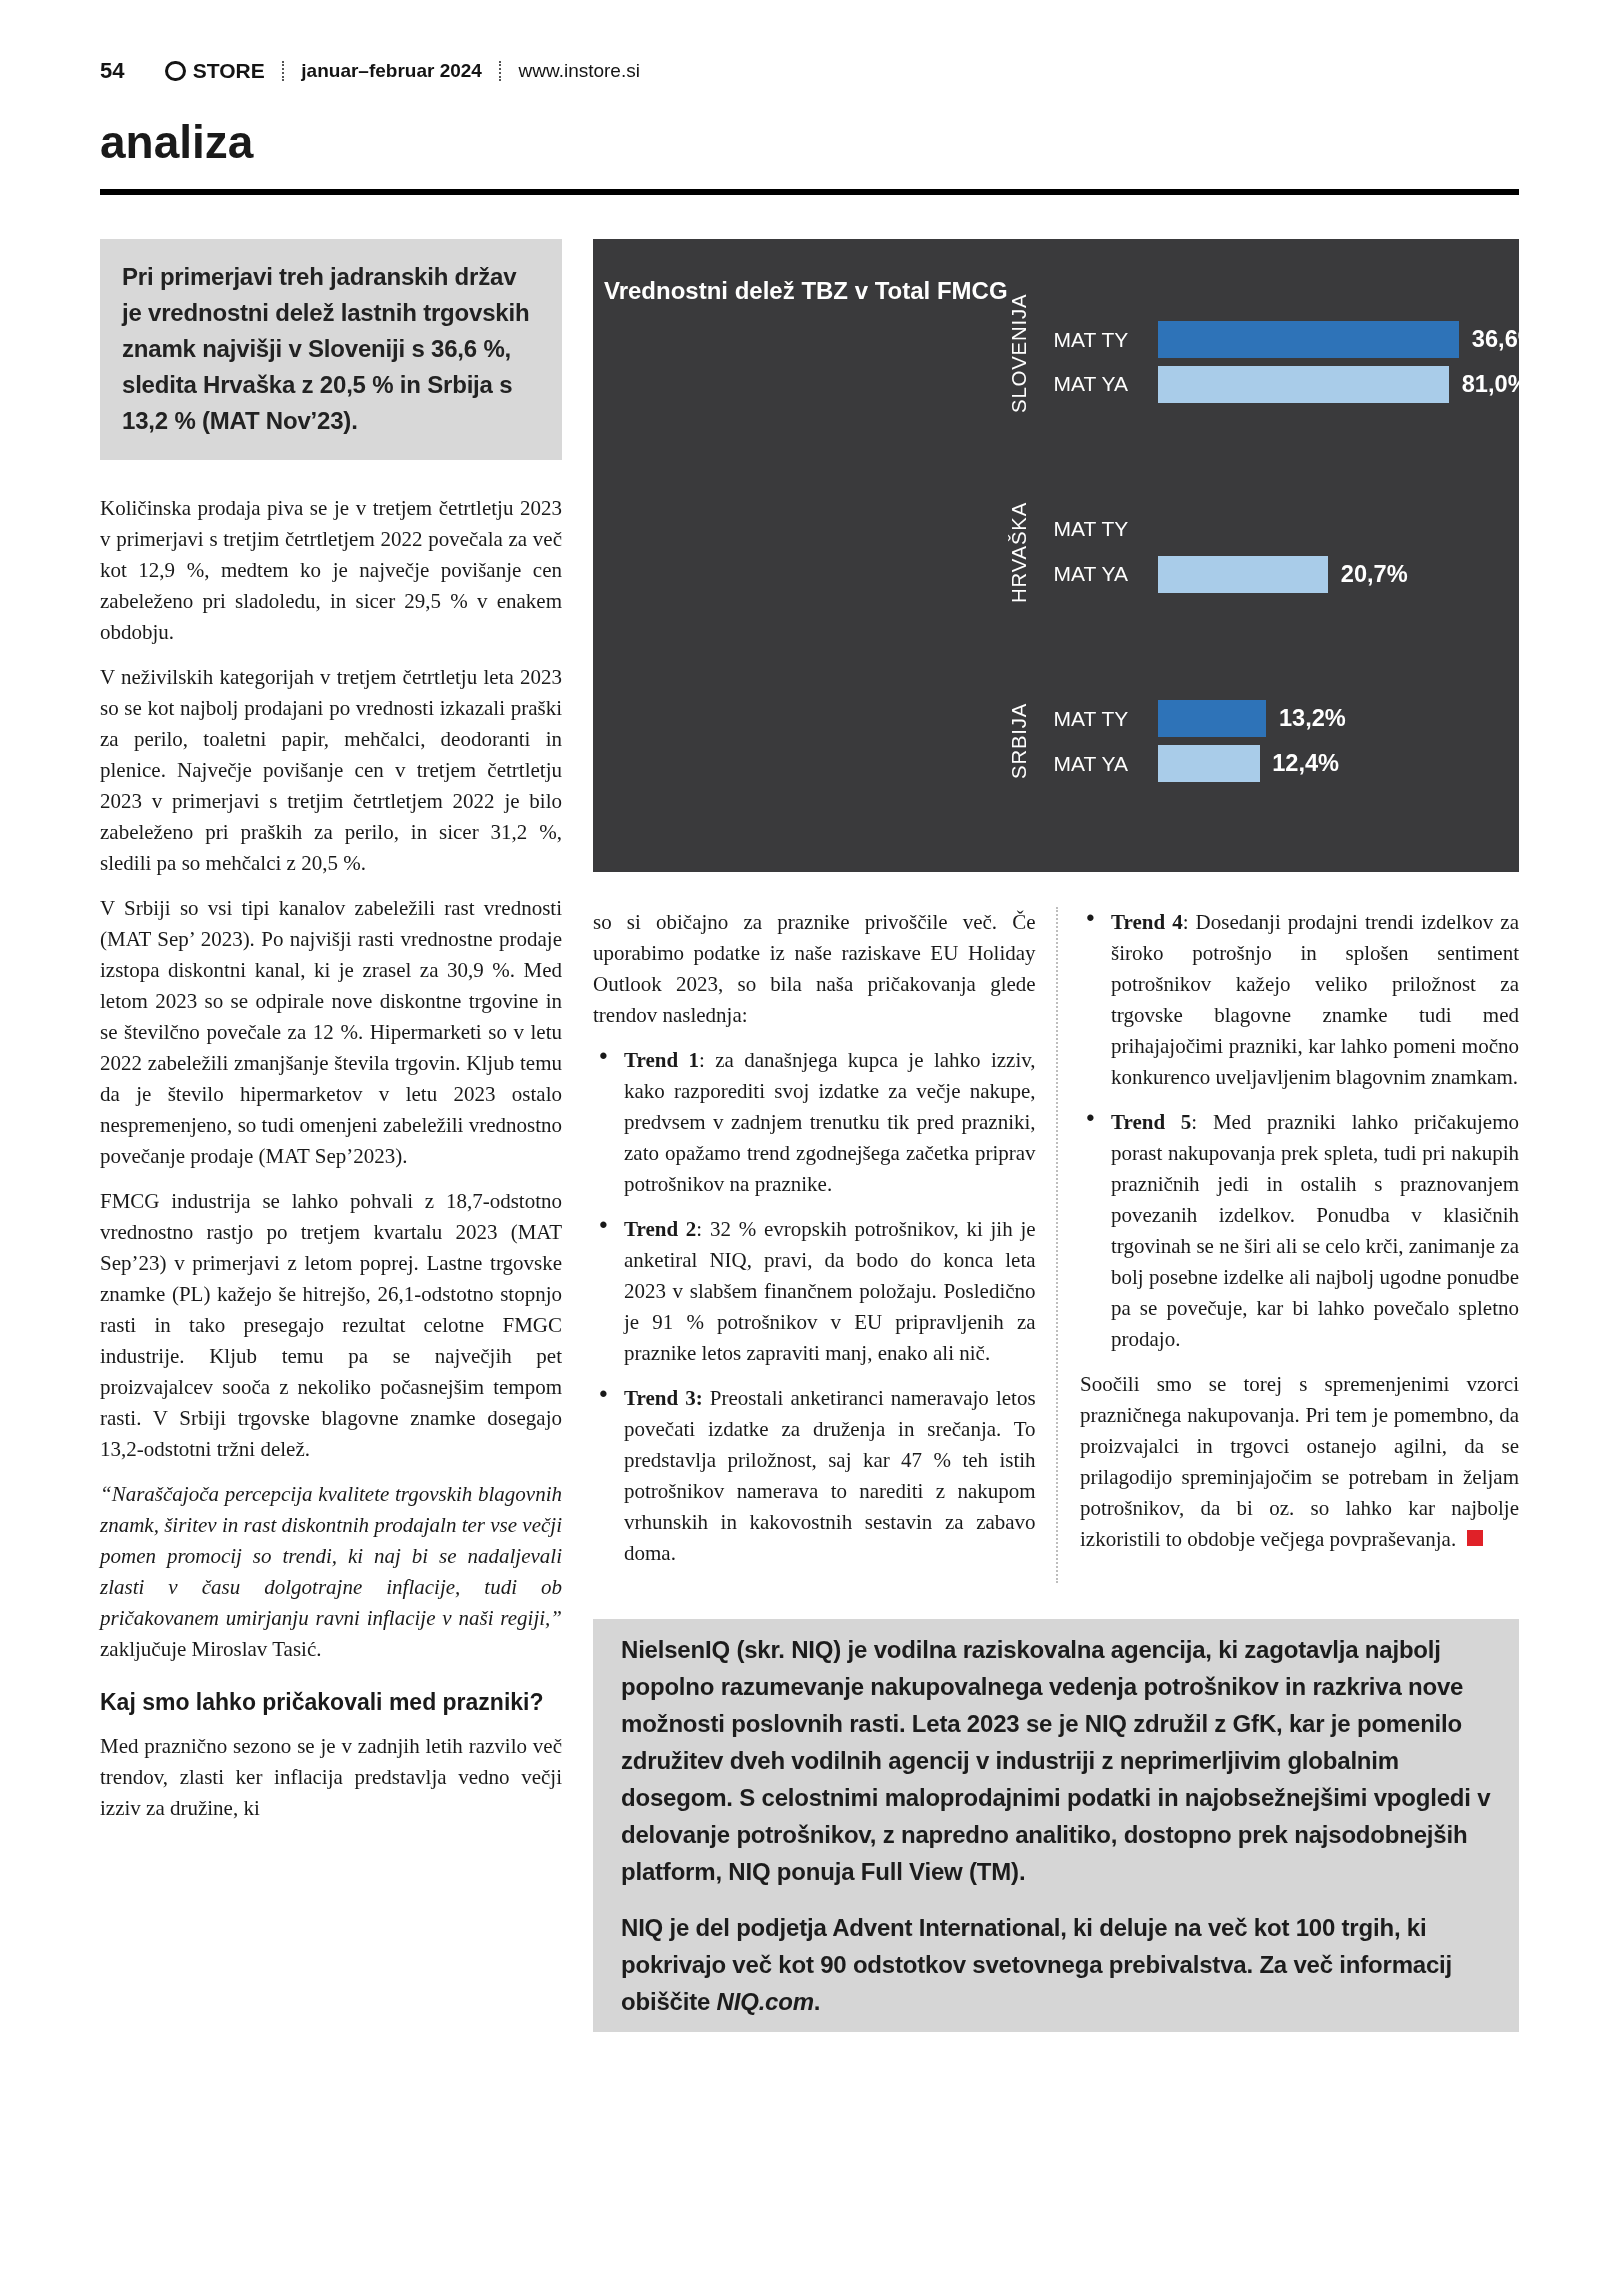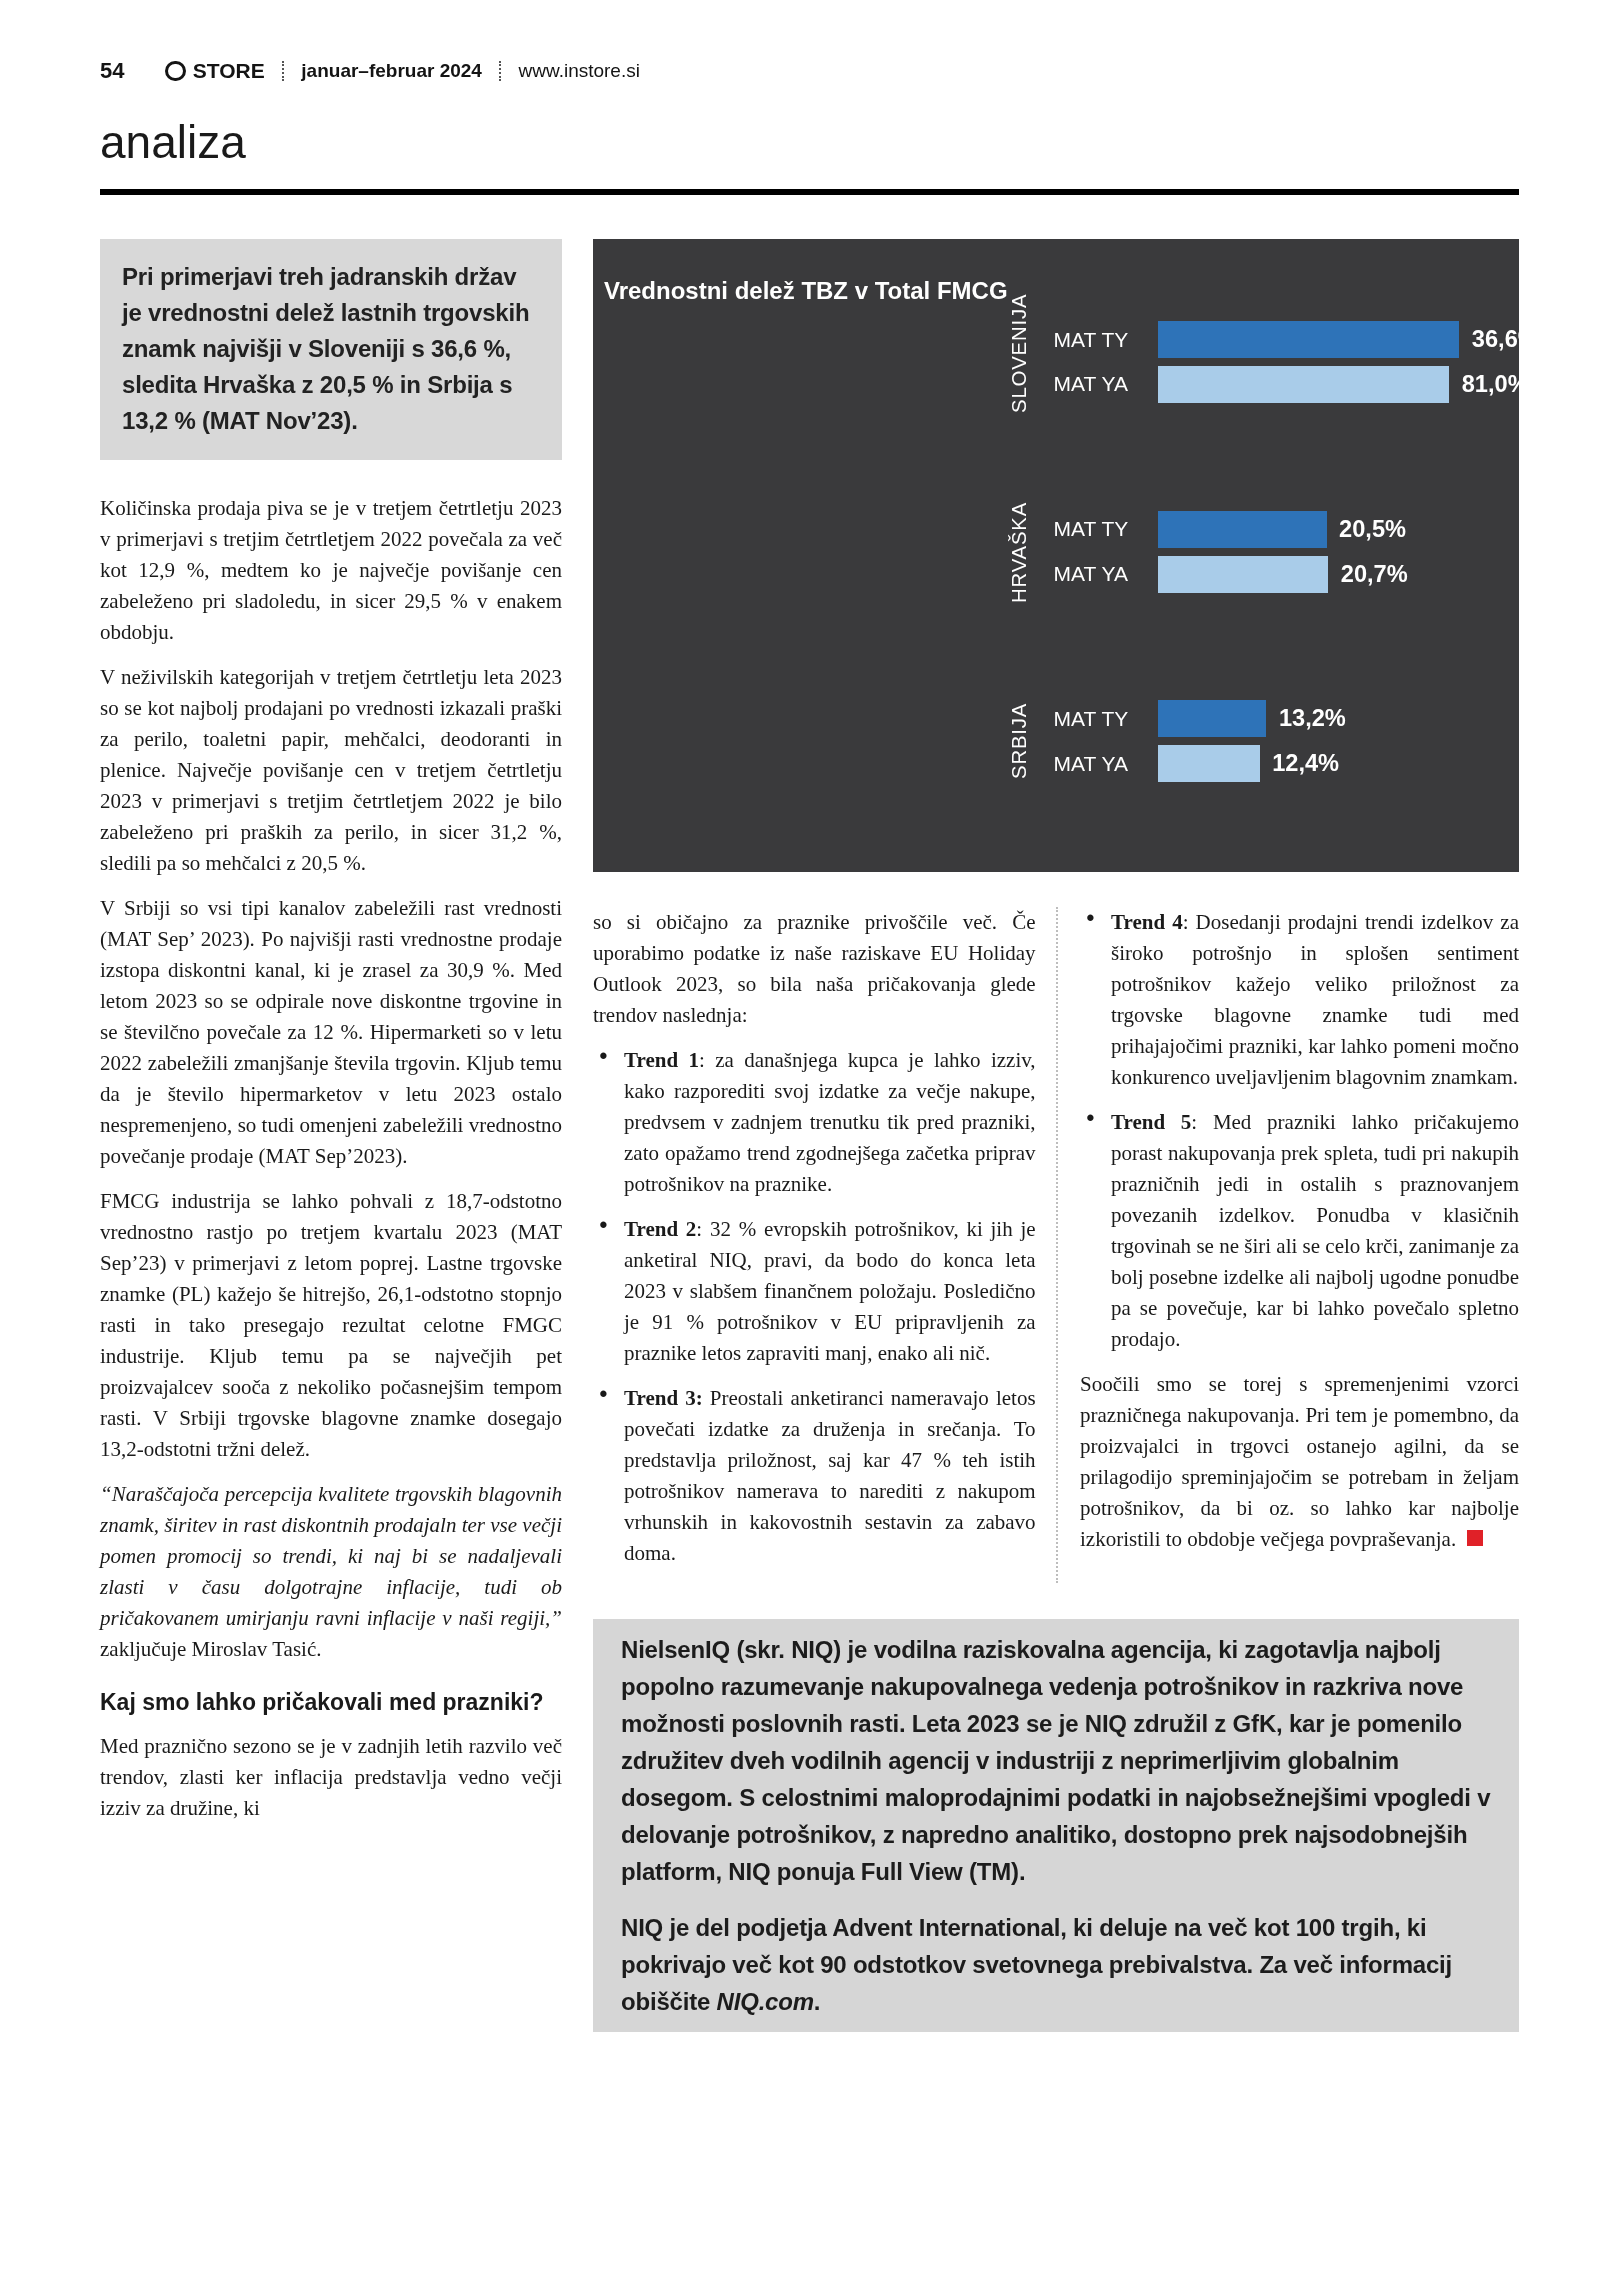--- a/index.html
+++ b/index.html
@@ -11,21 +11,21 @@
 
   
   .masthead { display:flex; align-items:center; gap:17.3px; padding-top:58px;
     font-family:"Liberation Sans",sans-serif; font-size:19px; color:#141414; }
   .pageno { font-weight:bold; font-size:22px; margin-right:23.6px; }
   .logo { display:inline-flex; align-items:center; gap:7px; font-weight:bold; font-size:21px; }
   .logo-mark { width:20.4px; height:20.4px; border:3.9px solid #141414; border-radius:50%; display:inline-block; }
   .sep { height:20.4px; border-left:2.4px dotted #555; display:inline-block; }
   .issue { font-weight:bold; }
 
-  .section-title { font-family:"Liberation Sans",sans-serif; font-size:46px; margin-top:31px; font-weight:normal; }
+  .section-title { font-family:"Liberation Sans",sans-serif; font-size:46px; margin-top:31px; font-weight:bold; }
   .rule { height:5.5px; background:#000; margin-top:20.4px; }
 
   .content { display:flex; gap:31px; margin-top:44px; align-items:flex-start; }
   .col-left { width:462px; flex:0 0 auto; }
   .col-main { flex:1; min-width:0; }
 
   .intro-box { background:#d8d8d8; font-family:"Liberation Sans",sans-serif; font-weight:bold;
     letter-spacing:-0.2px; font-size:24px; line-height:36px; color:#222;
     padding:20.4px 22px; margin-bottom:33px; }
 
@@ -123,24 +123,20 @@
                     <div class="val">81,0%</div>
                   </div>
                 </div>
               </div>
             </div>
             <div class="chart-group">
               <div class="country">HRVAŠKA</div>
               <div class="rows">
                 <div class="chart-row">
                   <div class="mat-label">MAT TY</div>
-                  <div class="bar-track">
-                    <div class="bar" style="width: 50%; background: rgb(46, 115, 184);"></div>
-                    <div class="val">20,5%</div>
-                  </div>
                 </div>
                 <div class="chart-row">
                   <div class="mat-label">MAT YA</div>
                   <div class="bar-track">
                     <div class="bar" style="width: 50.5%; background: rgb(169, 204, 233);"></div>
                     <div class="val">20,7%</div>
                   </div>
                 </div>
               </div>
             </div>

